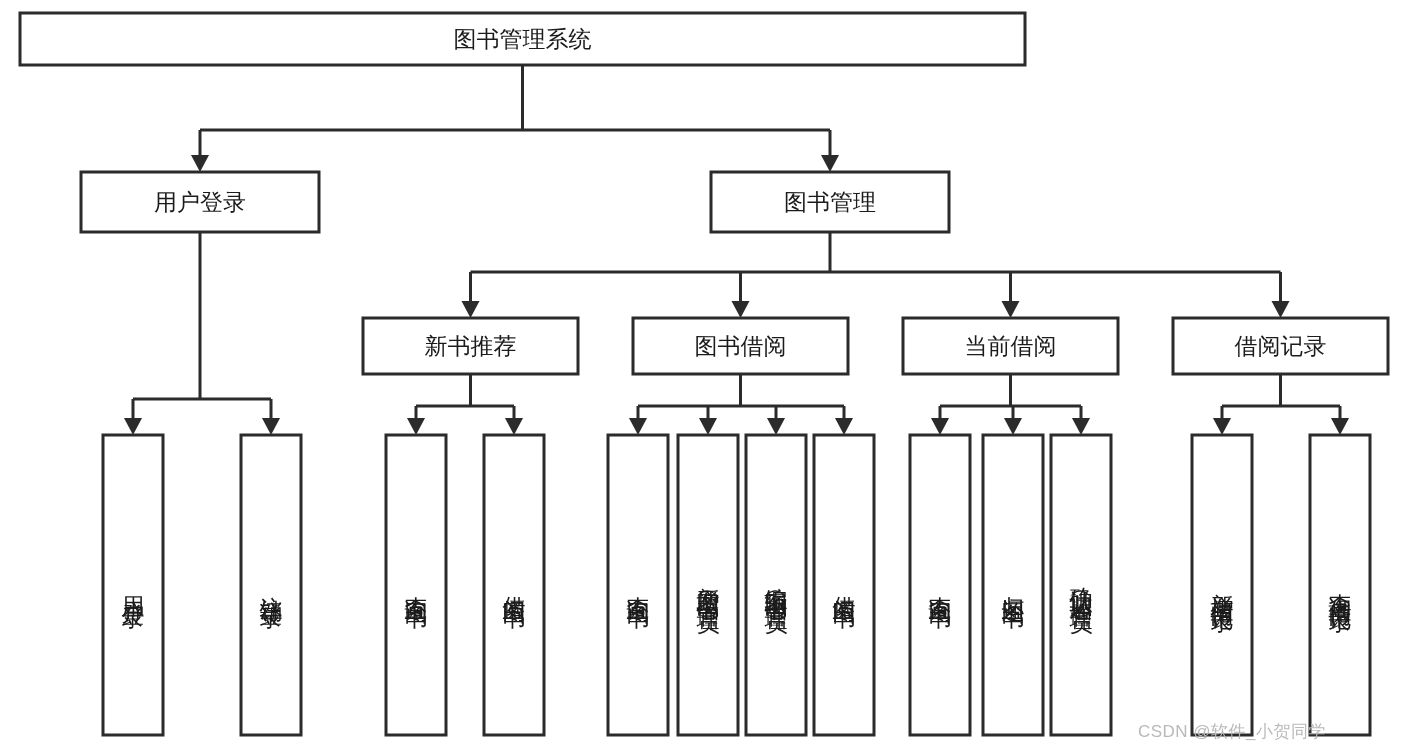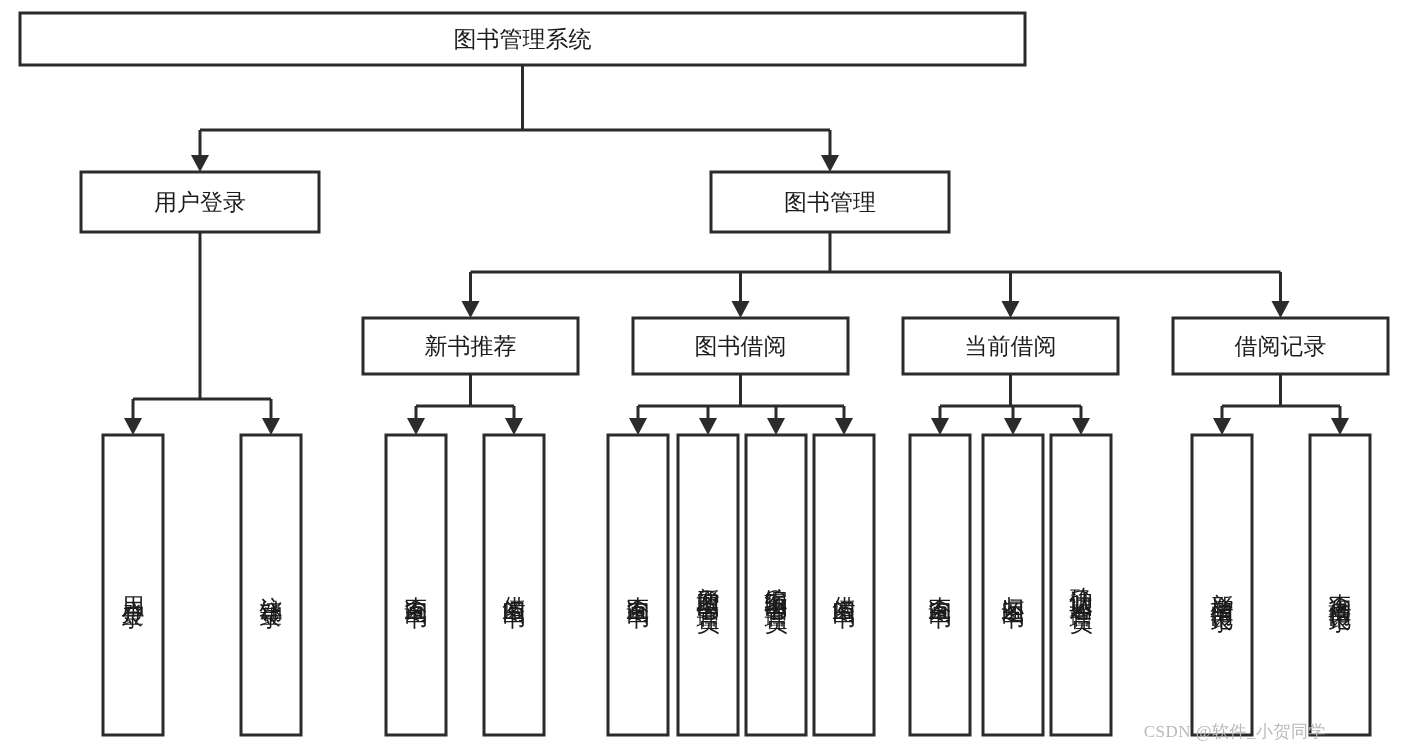--- a/index.html
+++ b/index.html
@@ -23,21 +23,21 @@
   .leaf-holder span{
     writing-mode:vertical-rl;
     text-orientation:upright;
     font-size:23px;line-height:1.08;letter-spacing:3.5px;
     color:#1b1b1b;text-align:center;white-space:nowrap;
     font-family:"DejaVu Sans","Liberation Sans",sans-serif;
   }
   .watermark{
     position:absolute;right:8px;bottom:4px;
     font-size:17px;color:#b9b9b9;letter-spacing:.5px;
-    font-family:Liberation Serif, serif;
+    font-family:Liberation Sans, sans-serif;
     white-space:nowrap;
   }
 </style>
 </head>
 <body>
 
 <div id="stage">
 
   <svg id="diagram" viewBox="0 0 1405 747">
     <g id="edges-layer">

